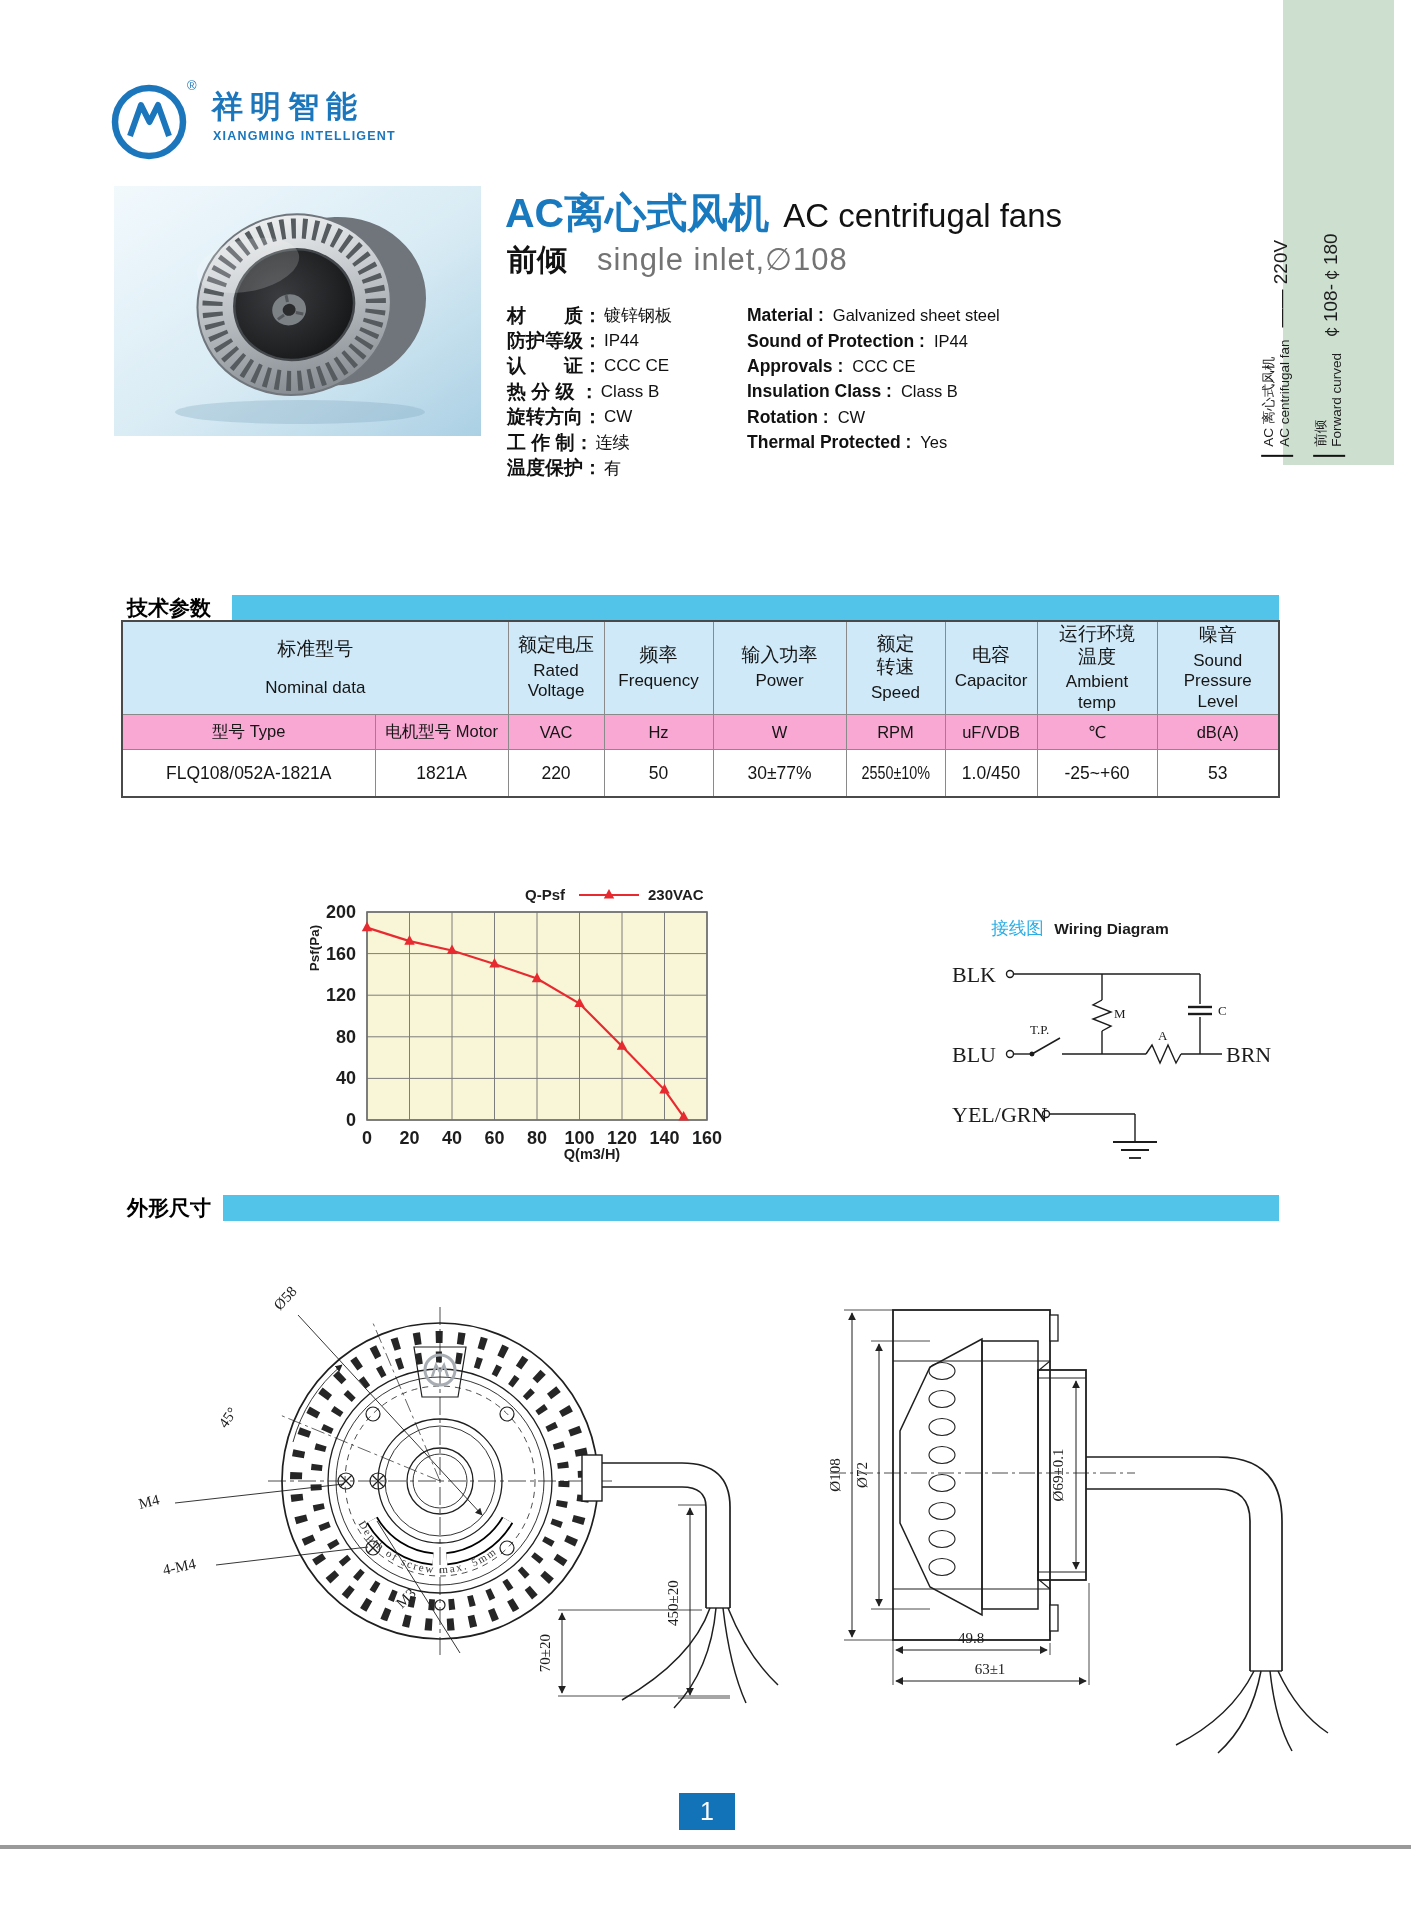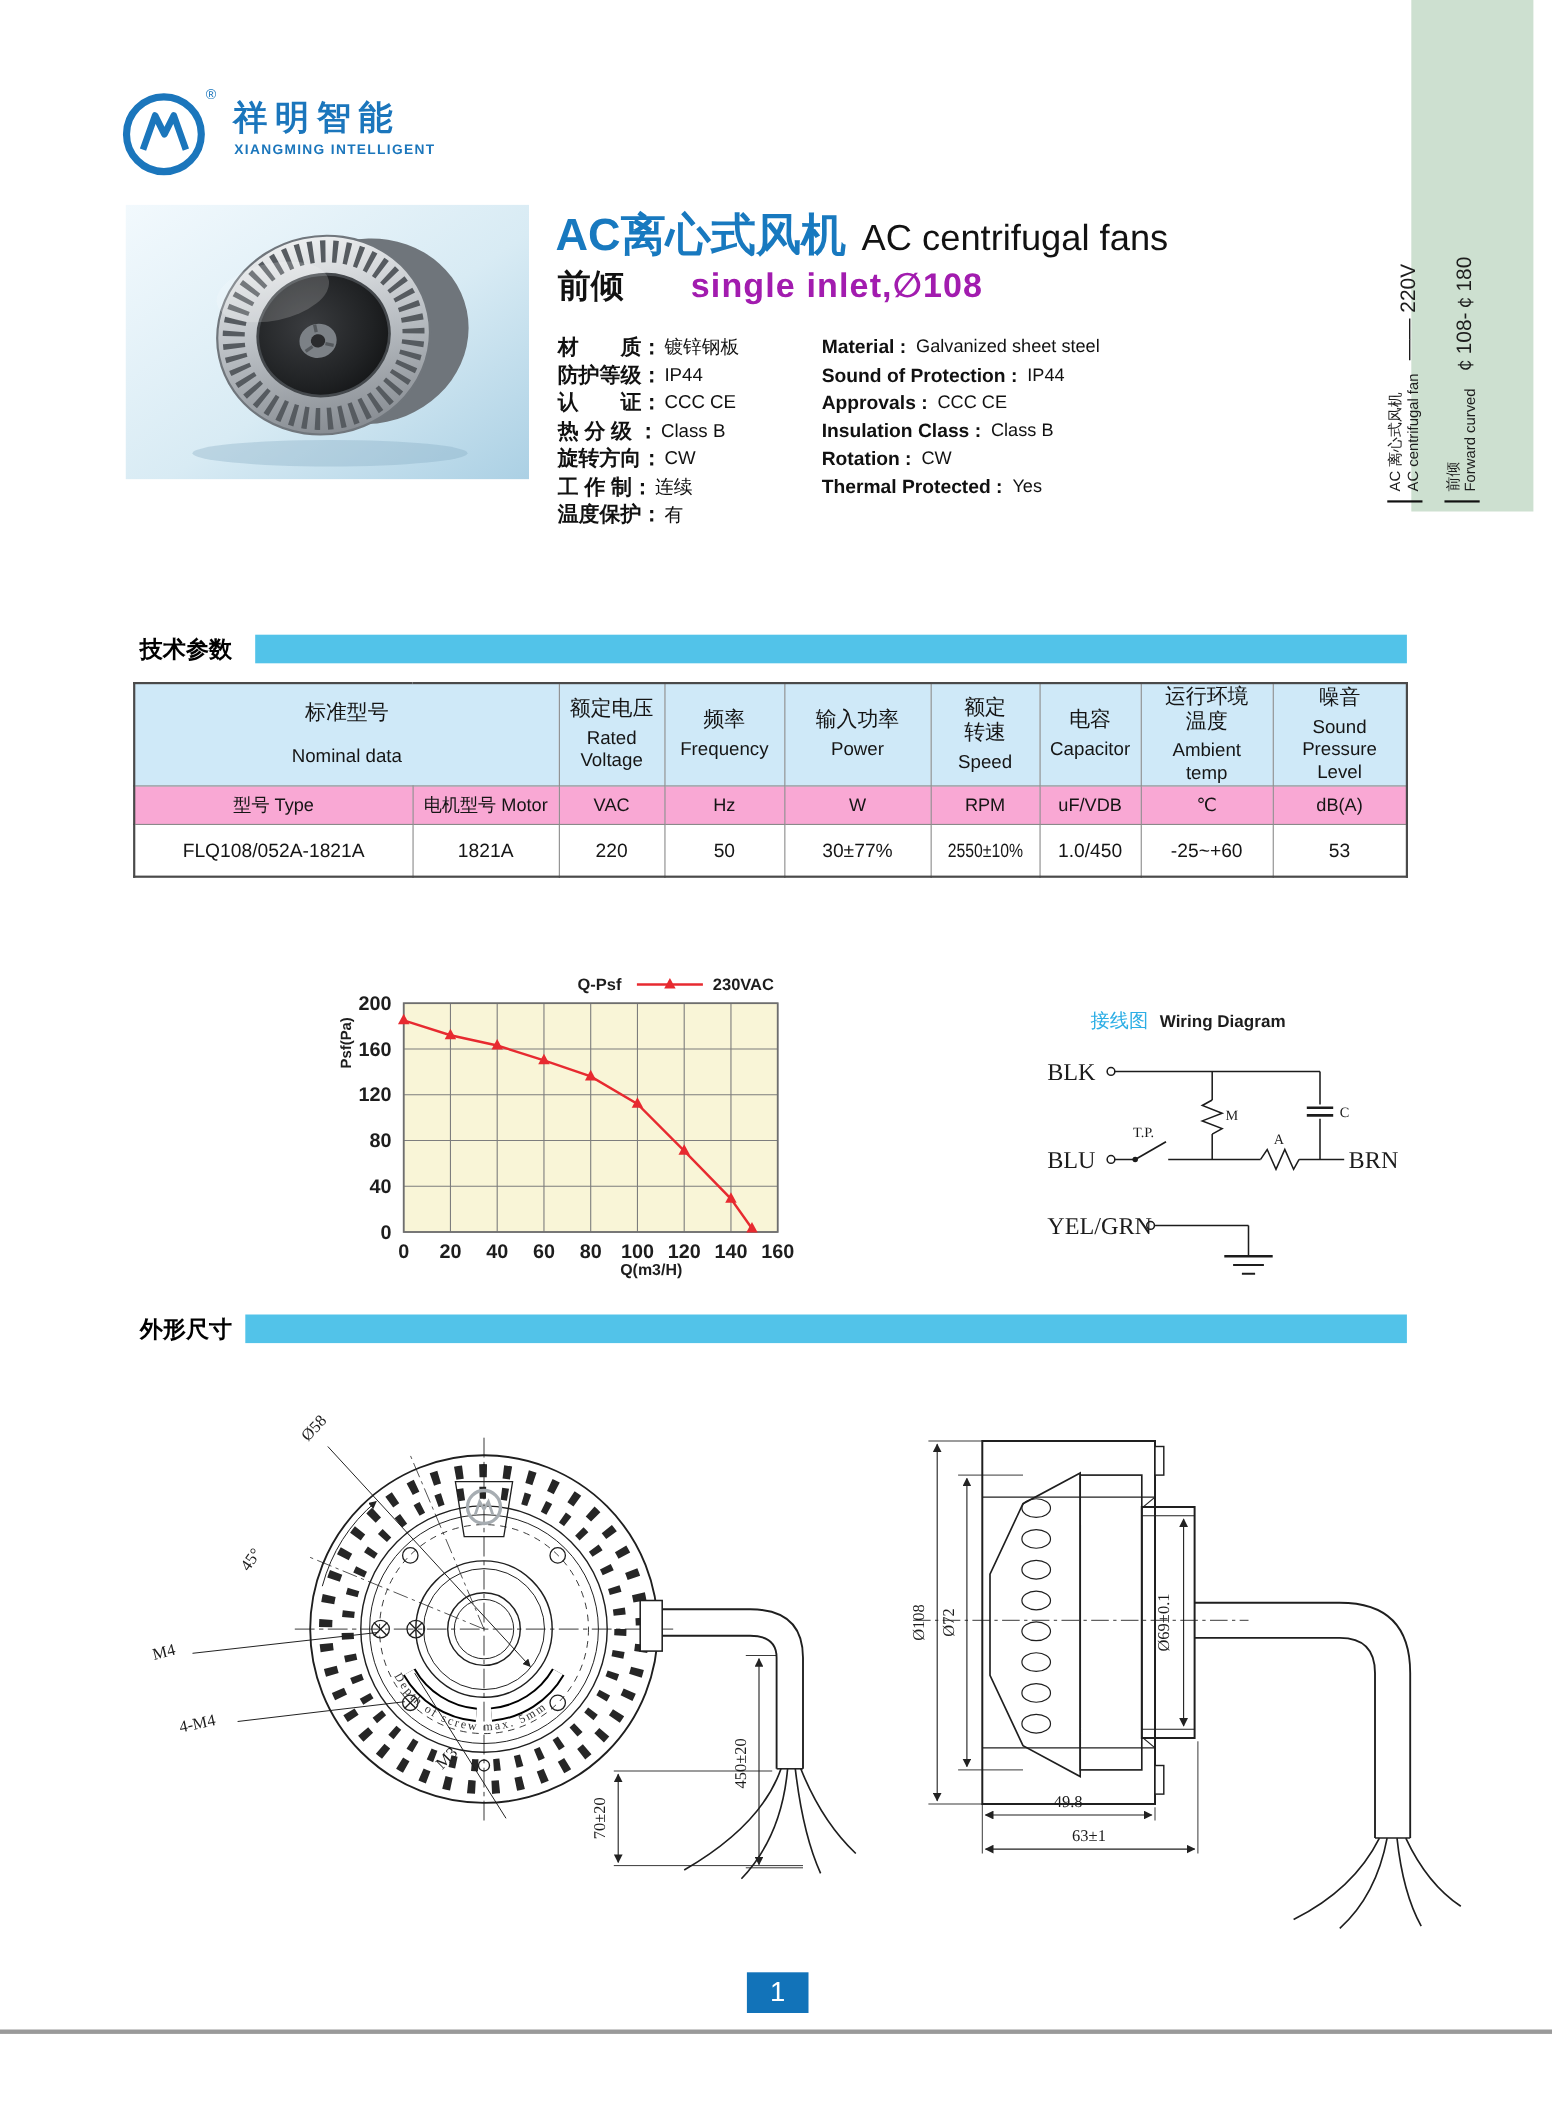--- a/index.html
+++ b/index.html
@@ -17,21 +17,21 @@
   .logo-en{position:absolute;left:213px;top:129px;font-size:12.5px;font-weight:bold;color:#1b76bc;letter-spacing:1.2px;}
   .logo-svg{position:absolute;left:103px;top:70px;}
   
   .photo{position:absolute;left:114px;top:186px;width:367px;height:250px;overflow:hidden;}
   
   .t1{position:absolute;left:505px;top:186px;display:flex;align-items:baseline;gap:14px;white-space:nowrap;}
   .t1-cn{font-size:41px;font-weight:bold;color:#1879bf;}
   .t1-en{font-size:33px;font-weight:500;color:#121212;}
   .t2{position:absolute;left:507px;top:240px;display:flex;align-items:baseline;gap:30px;white-space:nowrap;}
   .t2-cn{font-size:30px;font-weight:bold;color:#121212;}
-  .t2-en{font-size:31px;font-weight:bold;color:#a21caf;letter-spacing:1px;margin-left:31px;}
+  .t2-en{font-size:31px;font-weight:normal;color:#737373;letter-spacing:1px;}
   
   .spec{position:absolute;top:303px;}
   .spec-cn{left:507px;width:235px;}
   .spec-en{left:747px;width:430px;}
   .srow{height:25.4px;display:flex;align-items:center;white-space:nowrap;text-align:center;}
   .spec-cn .slbl{font-size:19px;font-weight:bold;}
   .spec-cn .sval{font-size:17px;margin-left:2px;}
   .spec-en .slbl{font-size:17.5px;font-weight:bold;}
   .spec-en .sval{font-size:16.5px;margin-left:9px;}
   
@@ -202,21 +202,21 @@
     <div class="srow">
         <span class="slbl">Rotation :</span>
         <span class="sval">CW</span>
       </div>
     <div class="srow">
         <span class="slbl">Thermal  Protected :</span>
         <span class="sval">Yes</span>
       </div>
   </div>
 
-  <div class="sect" style="top:576px;gap:21px;">
+  <div class="sect" style="top:594px;gap:21px;">
     <span class="lab">技术参数</span>
     <span class="bar"></span>
   </div>
 
   <table class="spec-table">
     <colgroup>
       <col style="width:253px">
         <col style="width:133px">
         <col style="width:96px">
         <col style="width:109px">

